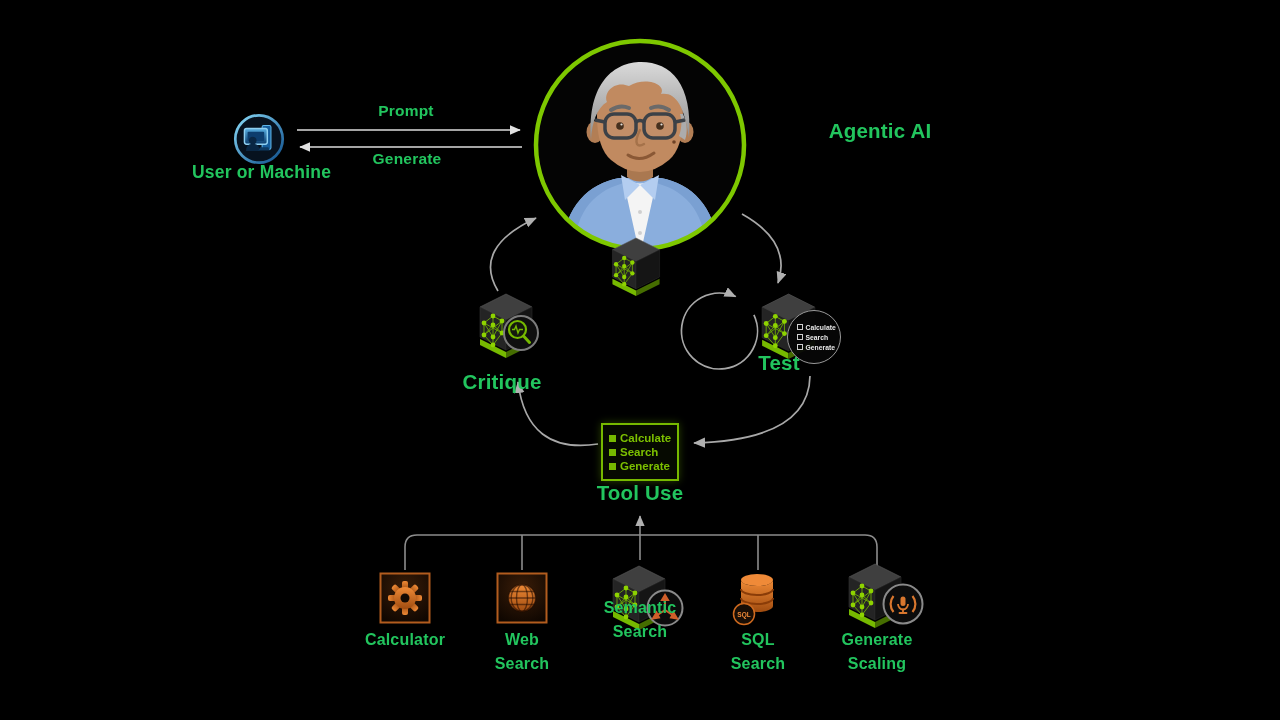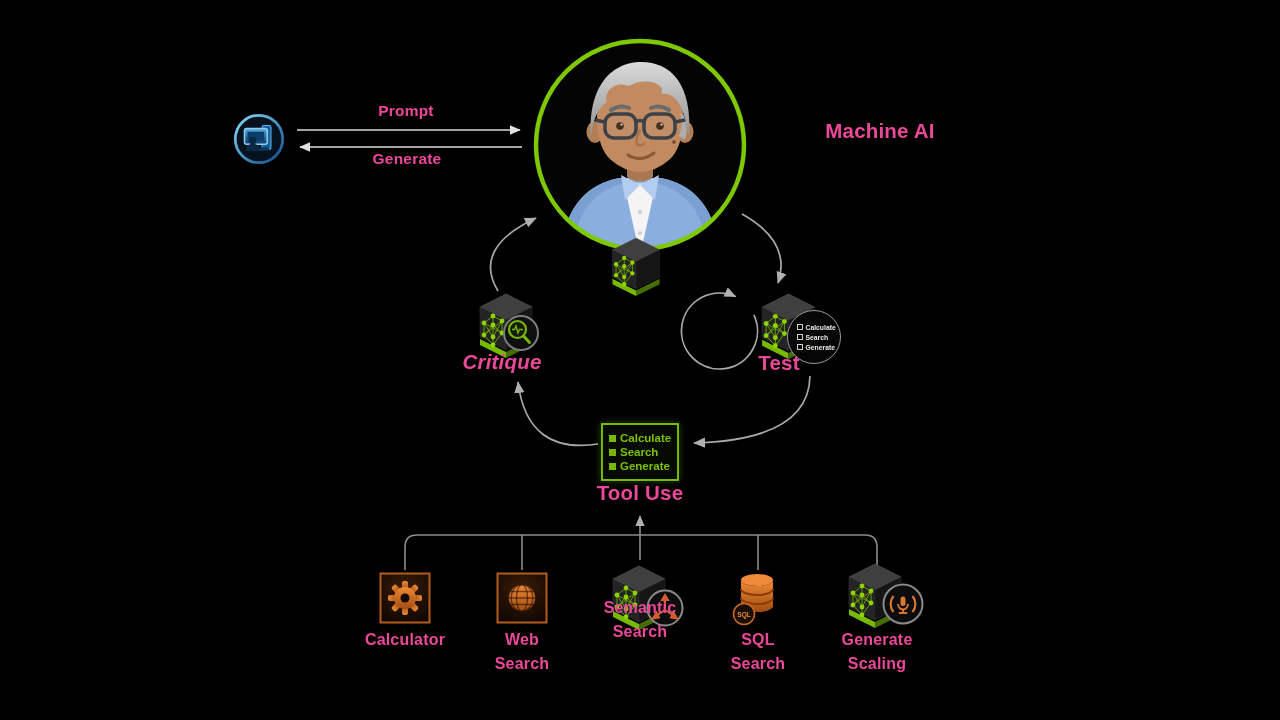--- a/index.html
+++ b/index.html
@@ -1,32 +1,32 @@
 <!DOCTYPE html>
 <html><head>
 <meta charset="utf-8">
 <style>
   html,body{margin:0;padding:0;background:#000;}
   .stage{position:relative;width:1280px;height:720px;background:#000;overflow:hidden;
          font-family:"Liberation Sans","DejaVu Sans",sans-serif;}
   .abs{position:absolute;}
-  .lbl{position:absolute;color:#ec4899;font-weight:700;text-align:center;letter-spacing:.2px;}
+  .lbl{position:absolute;color:#22c55e;font-weight:700;text-align:center;letter-spacing:.2px;}
   .lbl .ln{display:block;}
   svg{display:block;}
   
   #lines{position:absolute;left:0;top:0;width:1280px;height:720px;}
   
   .title{left:755px;top:117px;width:250px;font-size:20.5px;line-height:27px;}
   
   .user-label{left:159px;top:162px;width:205px;font-size:17.5px;}
   .io-label{font-size:15.5px;}
   .prompt-label{left:346px;top:102px;width:120px;}
   .response-label{left:347px;top:150px;width:120px;}
   
-  .critique-label{left:427px;top:350px;width:150px;font-size:20.5px;font-style:italic;}
+  .critique-label{left:427px;top:370px;width:150px;font-size:20.5px;}
   .plan-label{left:709px;top:351px;width:140px;font-size:20.5px;}
   .tooluse-label{left:570px;top:481px;width:140px;font-size:20.5px;}
   
   .plan-badge{left:787px;top:310px;width:54px;height:54px;border-radius:50%;
     border:1.5px solid #9a9a9a;background:rgba(6,6,6,.93);z-index:5;box-sizing:border-box;
     display:flex;flex-direction:column;justify-content:center;gap:3px;padding-left:9px;}
   .plan-badge .row{display:flex;align-items:center;gap:2.5px;color:#e8e8e8;
     font-size:6.8px;font-weight:700;line-height:7px;}
   .plan-badge .csq{width:4px;height:4px;border:1px solid #cfcfcf;background:transparent;flex:none;}
   
@@ -123,20 +123,21 @@
 
   <svg class="abs" style="left:233px;top:113px" width="52" height="52" viewBox="0 0 50 50">
     <circle cx="25" cy="25" r="22.8" fill="#07121f" stroke="url(#bluering)" stroke-width="2.6"></circle>
     <rect x="28" y="12" width="8.5" height="23" rx="1.5" fill="#155d9c" stroke="#5fb6e8" stroke-width="1"></rect>
     <rect x="11" y="15" width="22" height="15" rx="2" fill="url(#bluescr)" stroke="#8fd0f2" stroke-width="1.4"></rect>
     <rect x="14" y="18" width="16" height="9" rx="1" fill="#0d3d6d"></rect>
     <circle cx="19" cy="26.5" r="3.6" fill="#0a2744"></circle>
     <path d="M12.5 36.5 Q12.5 29.5 19 29.5 Q25.5 29.5 25.5 36.5 Z" fill="#0a2744"></path>
     <path d="M26 33 L34 33 L35.5 36 L24.5 36 Z" fill="#0e3a63"></path>
   </svg>
+  <div class="lbl user-label">User or Machine</div>
   <div class="lbl io-label prompt-label">Prompt</div>
   <div class="lbl io-label response-label">Generate</div>
 
   <svg class="abs" style="left:531px;top:36px" width="218" height="218" viewBox="0 0 218 218">
     <defs>
         <clipPath id="avclip">
           <circle cx="109" cy="109" r="104"></circle>
         </clipPath>
       </defs>
     <g clip-path="url(#avclip)">
@@ -170,21 +171,21 @@
       <circle cx="90.5" cy="88.5" r="1.1" fill="#fff" opacity=".85"></circle>
         <circle cx="130.5" cy="88.5" r="1.1" fill="#fff" opacity=".85"></circle>
       <path d="M109 94 Q104 104 106 108 Q108 111 113 108" stroke="#a5724a" stroke-width="2.4" fill="none" stroke-linecap="round"></path>
       <path d="M97 119 Q109 127 123 117" stroke="#8a5835" stroke-width="3" fill="none" stroke-linecap="round"></path>
       <circle cx="143" cy="106" r="1.8" fill="#6d4226"></circle>
     </g>
     <circle cx="109" cy="109" r="104" fill="none" stroke="#7ec800" stroke-width="4.5"></circle>
   </svg>
 
   <div class="lbl title">
-    <span class="ln">Machine AI</span>
+    <span class="ln">Agentic AI</span>
   </div>
 
   <svg class="abs" style="left:607px;top:236px" width="58" height="62" viewBox="0 0 64 68">
     <use href="#nimcube" xlink:href="#nimcube" width="64" height="68"></use>
   </svg>
 
   <svg class="abs" style="left:474px;top:292px" width="97" height="73" viewBox="0 0 97 73">
     <use href="#nimcube" xlink:href="#nimcube" width="64" height="68"></use>
     <circle cx="47" cy="41" r="17" fill="#0f0f0f" stroke="#7c7c7c" stroke-width="2"></circle>
     <circle cx="43.5" cy="37.5" r="8.5" fill="rgba(118,185,0,.06)" stroke="#76b900" stroke-width="2.2"></circle>

